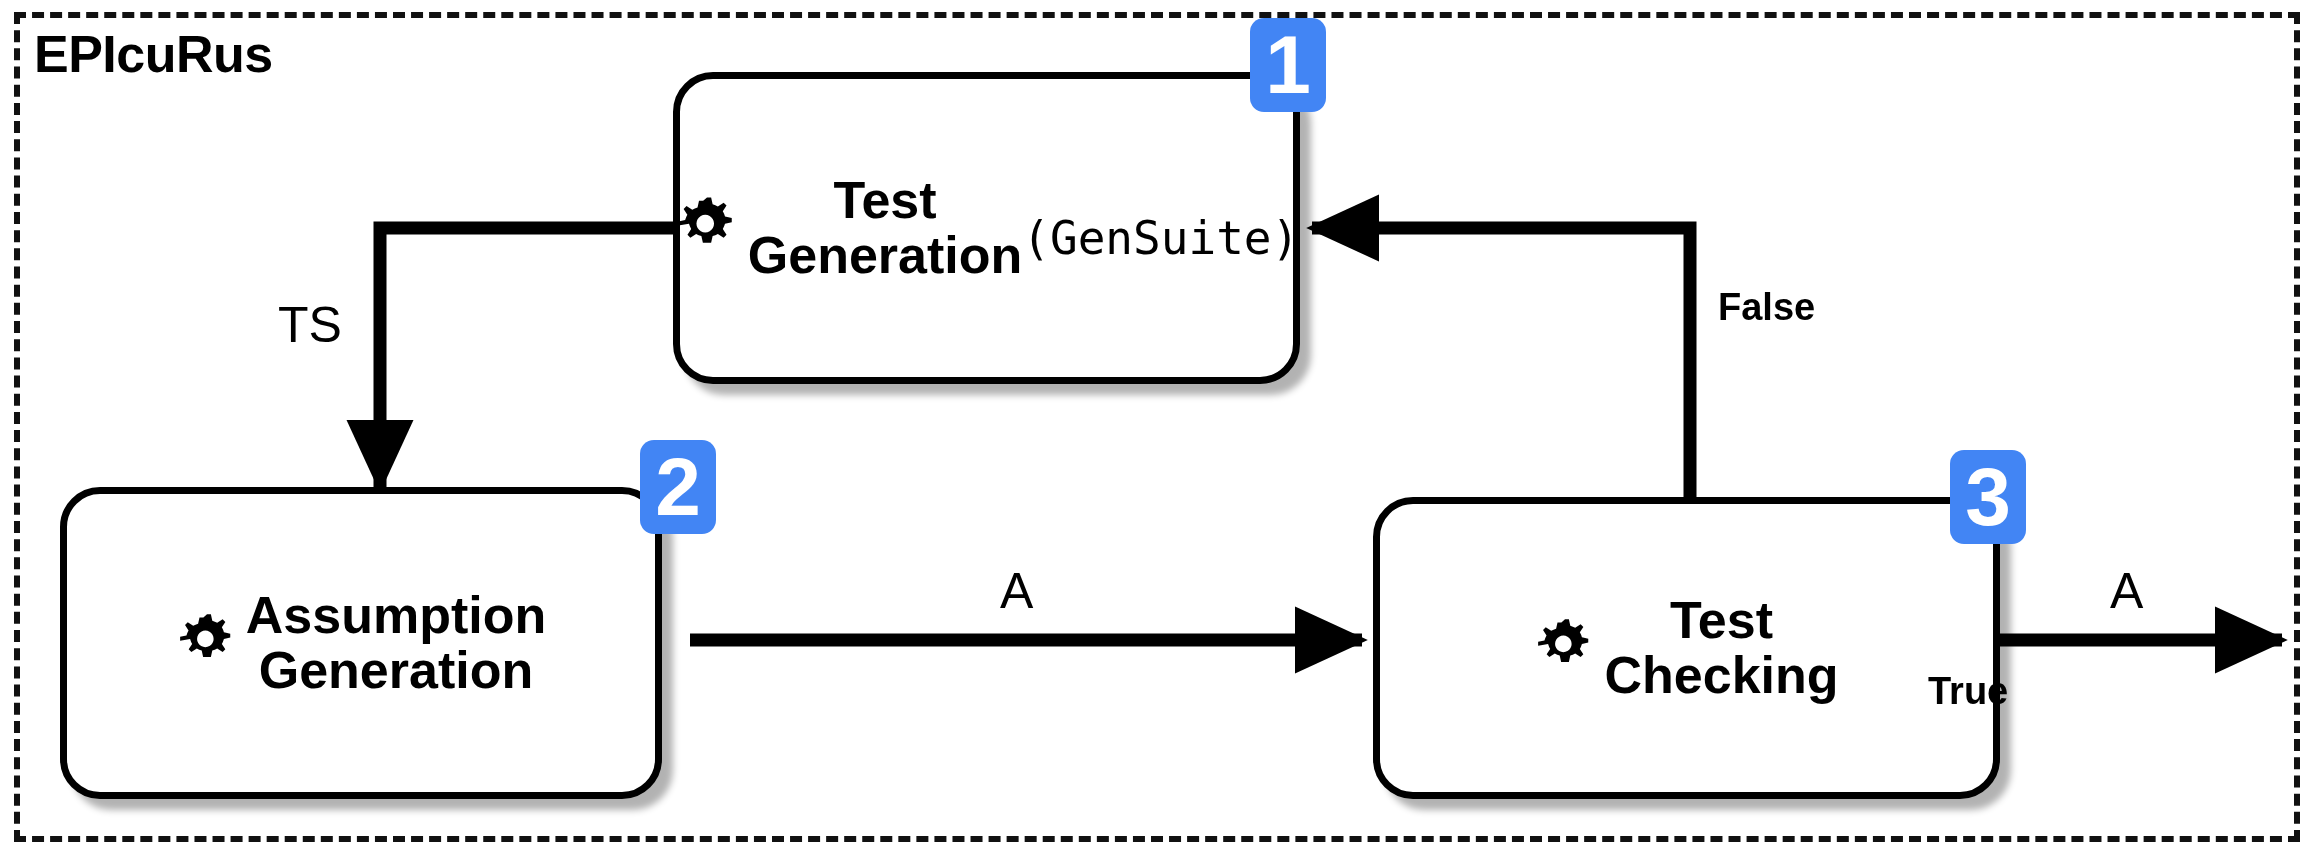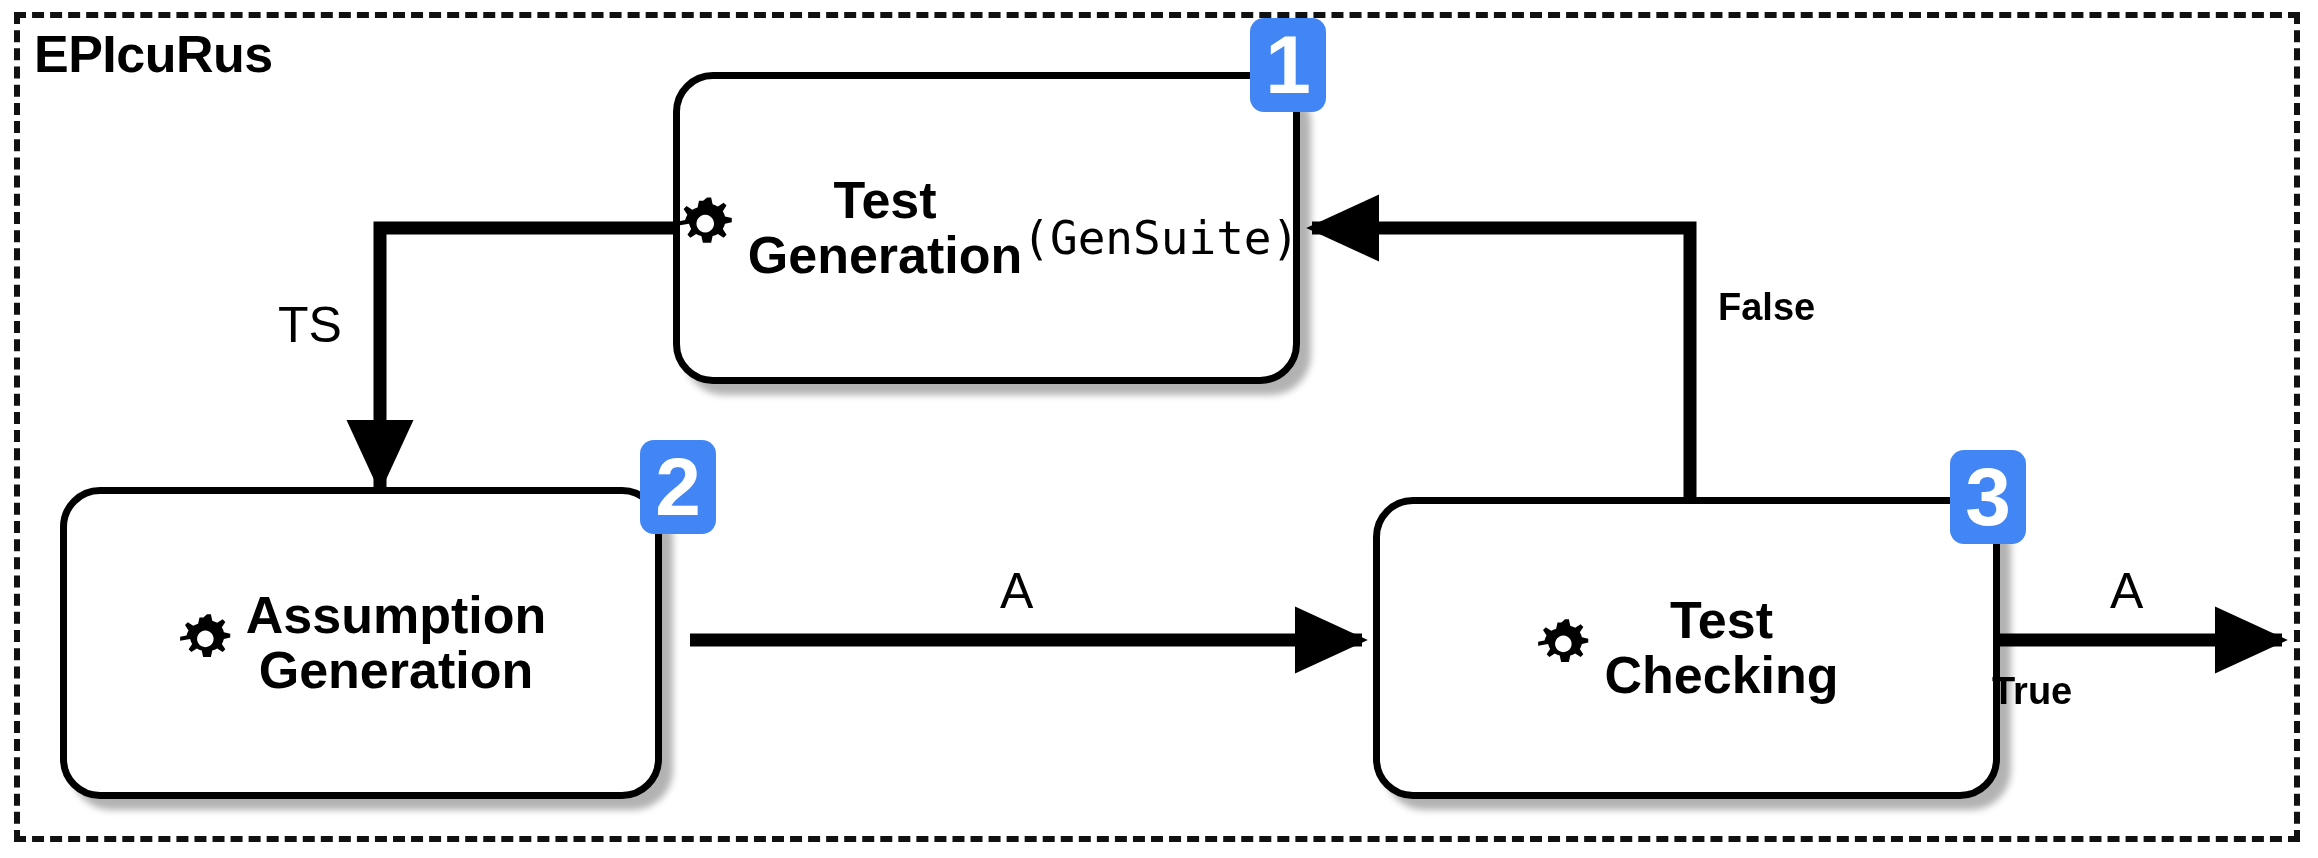--- a/index.html
+++ b/index.html
@@ -184,15 +184,15 @@
   <div class="badge" style="left:1950px; top:450px;">3</div>
 
   <div class="edge-label" style="left:278px; top:300px;">TS</div>
 
   <div class="edge-label" style="left:1000px; top:566px;">A</div>
 
   <div class="edge-label bold" style="left:1718px; top:288px;">False</div>
 
   <div class="edge-label" style="left:2110px; top:566px;">A</div>
 
-  <div class="edge-label bold" style="left:1992px; top:672px;text-align:right;">True</div>
+  <div class="edge-label bold" style="left:1928px; top:672px;text-align:right;">True</div>
 
 </div>
 
 </body></html>

